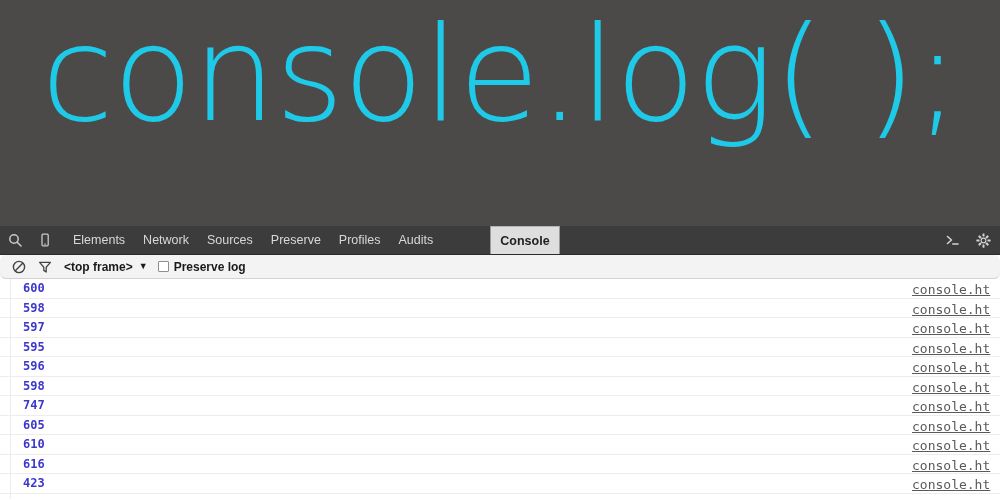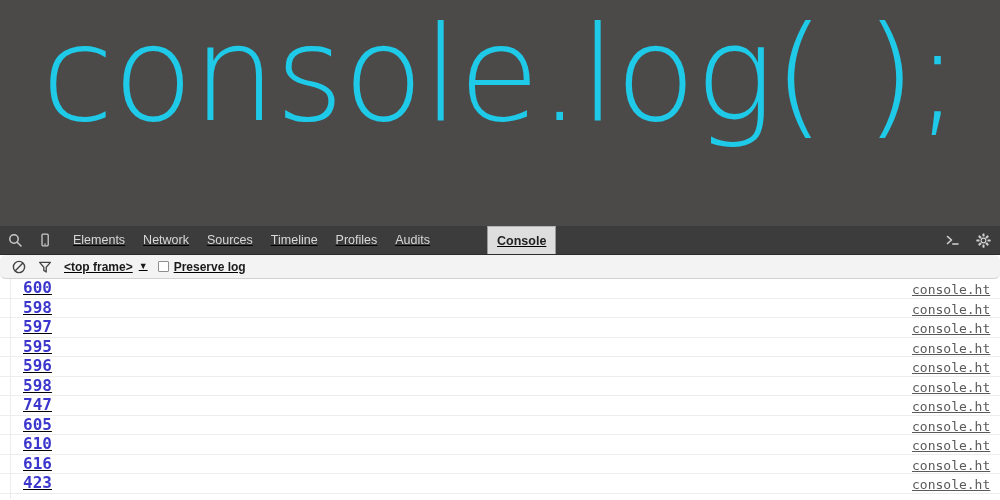--- a/index.html
+++ b/index.html
@@ -41,21 +41,20 @@
   }
 
   
   #devtools {
     position: absolute;
     left: 0; top: 226px;
     width: 1000px;
     height: 274px;
     background: #ffffff;
     overflow: hidden;
-    text-decoration: underline;
   }
 
   
   #tabbar {
     position: relative;
     height: 29px;
     background: #3c3c3c;
     border-bottom: 1px solid #2b2b2b;
     display: flex;
     align-items: stretch;
@@ -179,21 +178,21 @@
     position: relative;
     height: 19.5px;
     border-bottom: 1px solid #ededed;
     box-sizing: border-box;
     display: flex;
     align-items: center;
   }
   .msg-value {
     margin-left: 23px;
     font-family: "DejaVu Sans Mono", monospace;
-    font-size: 16px;
+    font-size: 12px;
     font-weight: 700;
     color: #3c37cc;
     line-height: 1;
   }
   .msg-link {
     position: absolute;
     left: 912px;
     top: 3px;
     font-family: "DejaVu Sans Mono", monospace;
     font-size: 13px;
@@ -224,21 +223,21 @@
       <svg width="14" height="14" viewBox="0 0 14 14">
         <rect x="4" y="1.2" width="6.2" height="11.6" rx="1" fill="none" stroke="currentColor" stroke-width="1.3"></rect>
         <line x1="6.1" y1="11.1" x2="8.1" y2="11.1" stroke="currentColor" stroke-width="1"></line>
       </svg>
     </div>
 
     <div id="tabs">
       <div class="tab">Elements</div>
       <div class="tab">Network</div>
       <div class="tab">Sources</div>
-      <div class="tab">Timeline</div>
+      <div class="tab">Preserve</div>
       <div class="tab">Profiles</div>
       <div class="tab">Audits</div>
       <div class="tab active">Console</div>
     </div>
 
     <div id="tabbar-right">
       <div class="right-icon">
         <svg width="16" height="14" viewBox="0 0 16 14">
           <polyline points="2.5,3.5 6.5,7 2.5,10.5" fill="none" stroke="currentColor" stroke-width="1.6" stroke-linecap="round" stroke-linejoin="round"></polyline>
           <line x1="7.8" y1="11" x2="13" y2="11" stroke="currentColor" stroke-width="1.6" stroke-linecap="round"></line>

